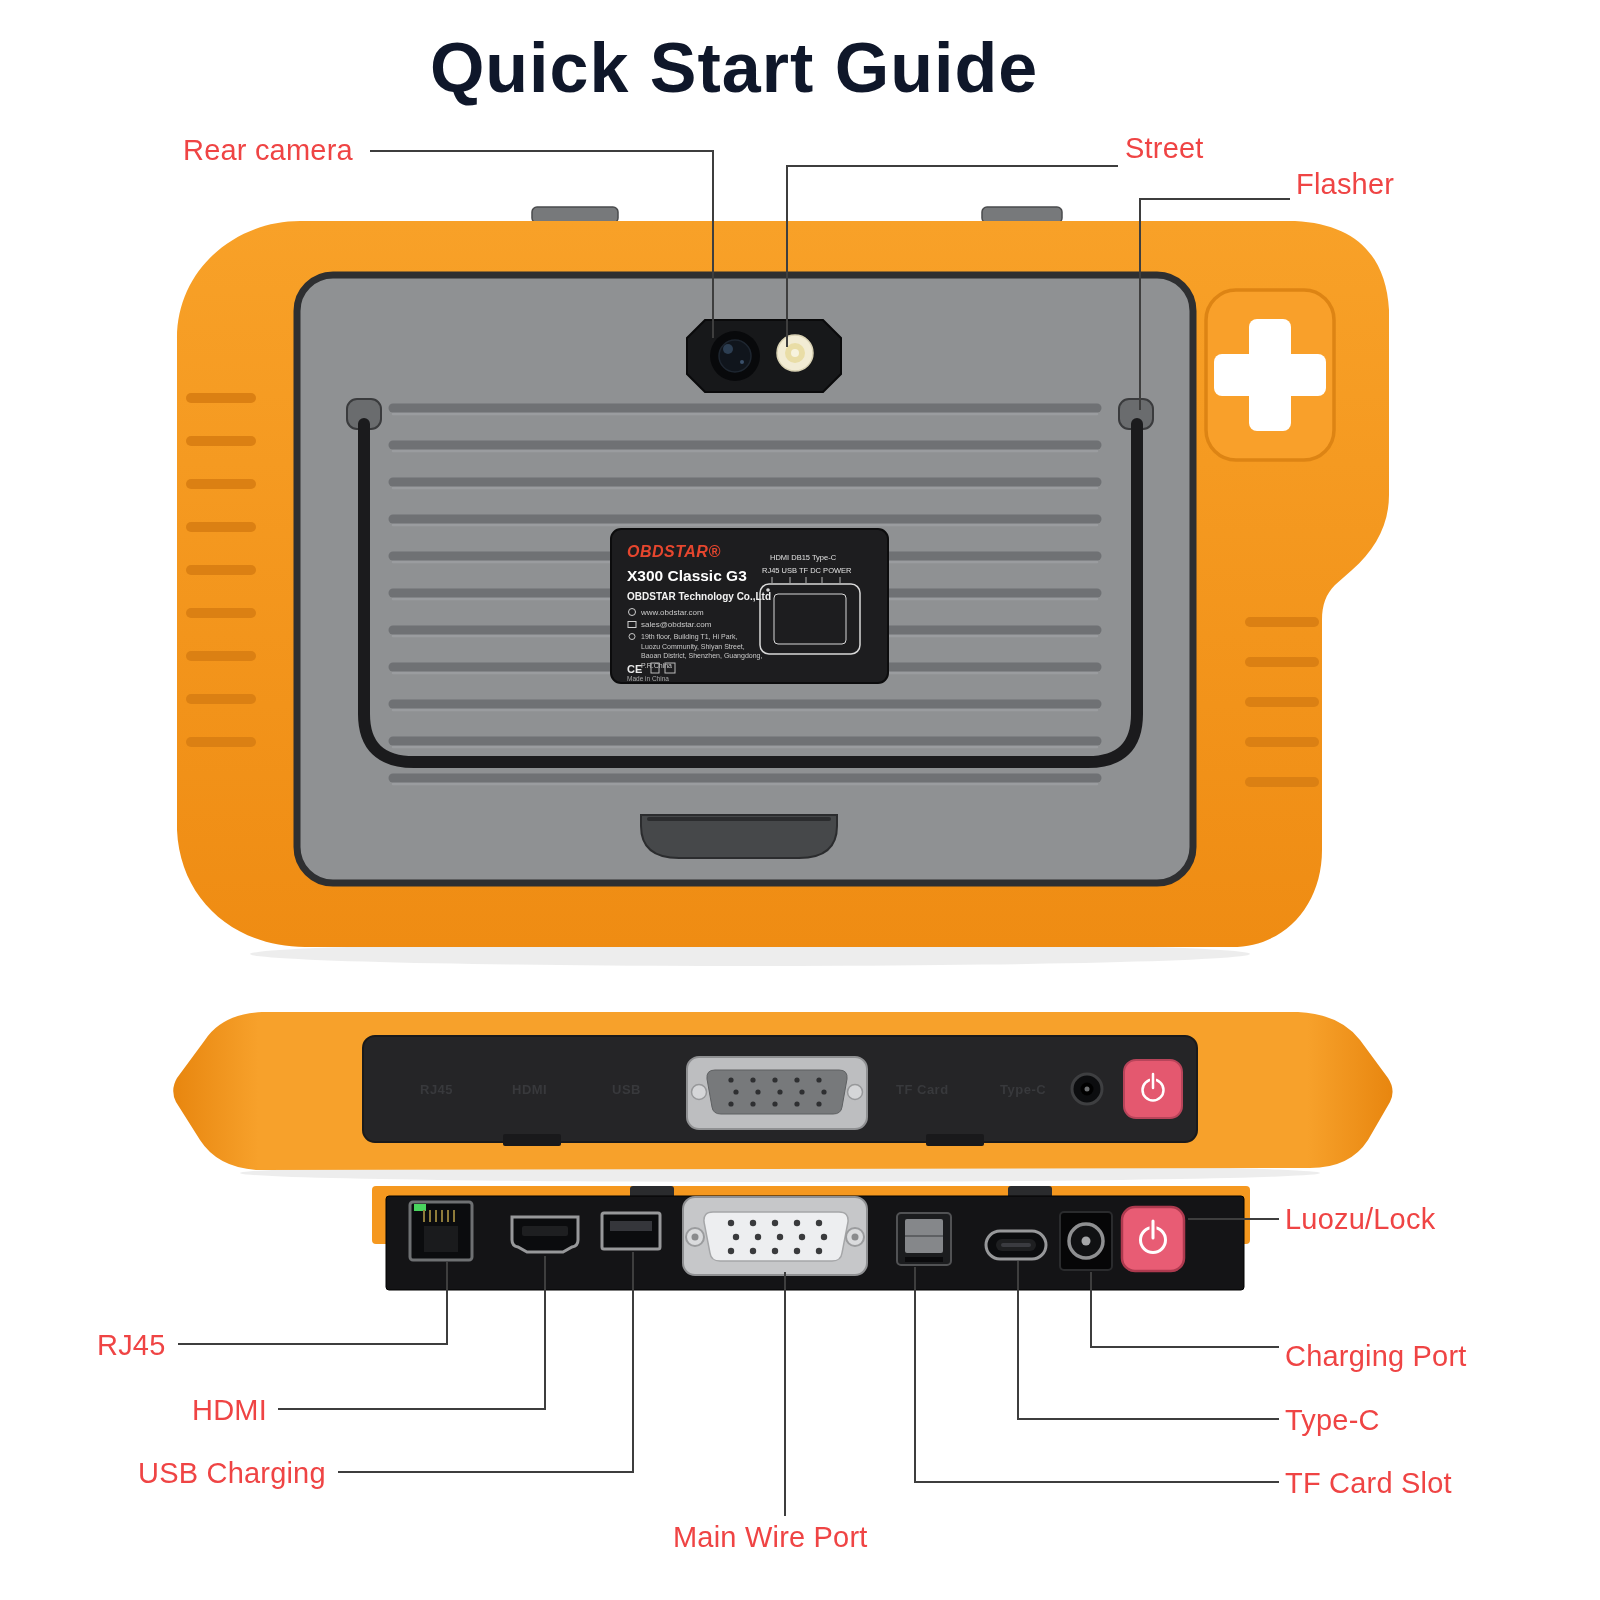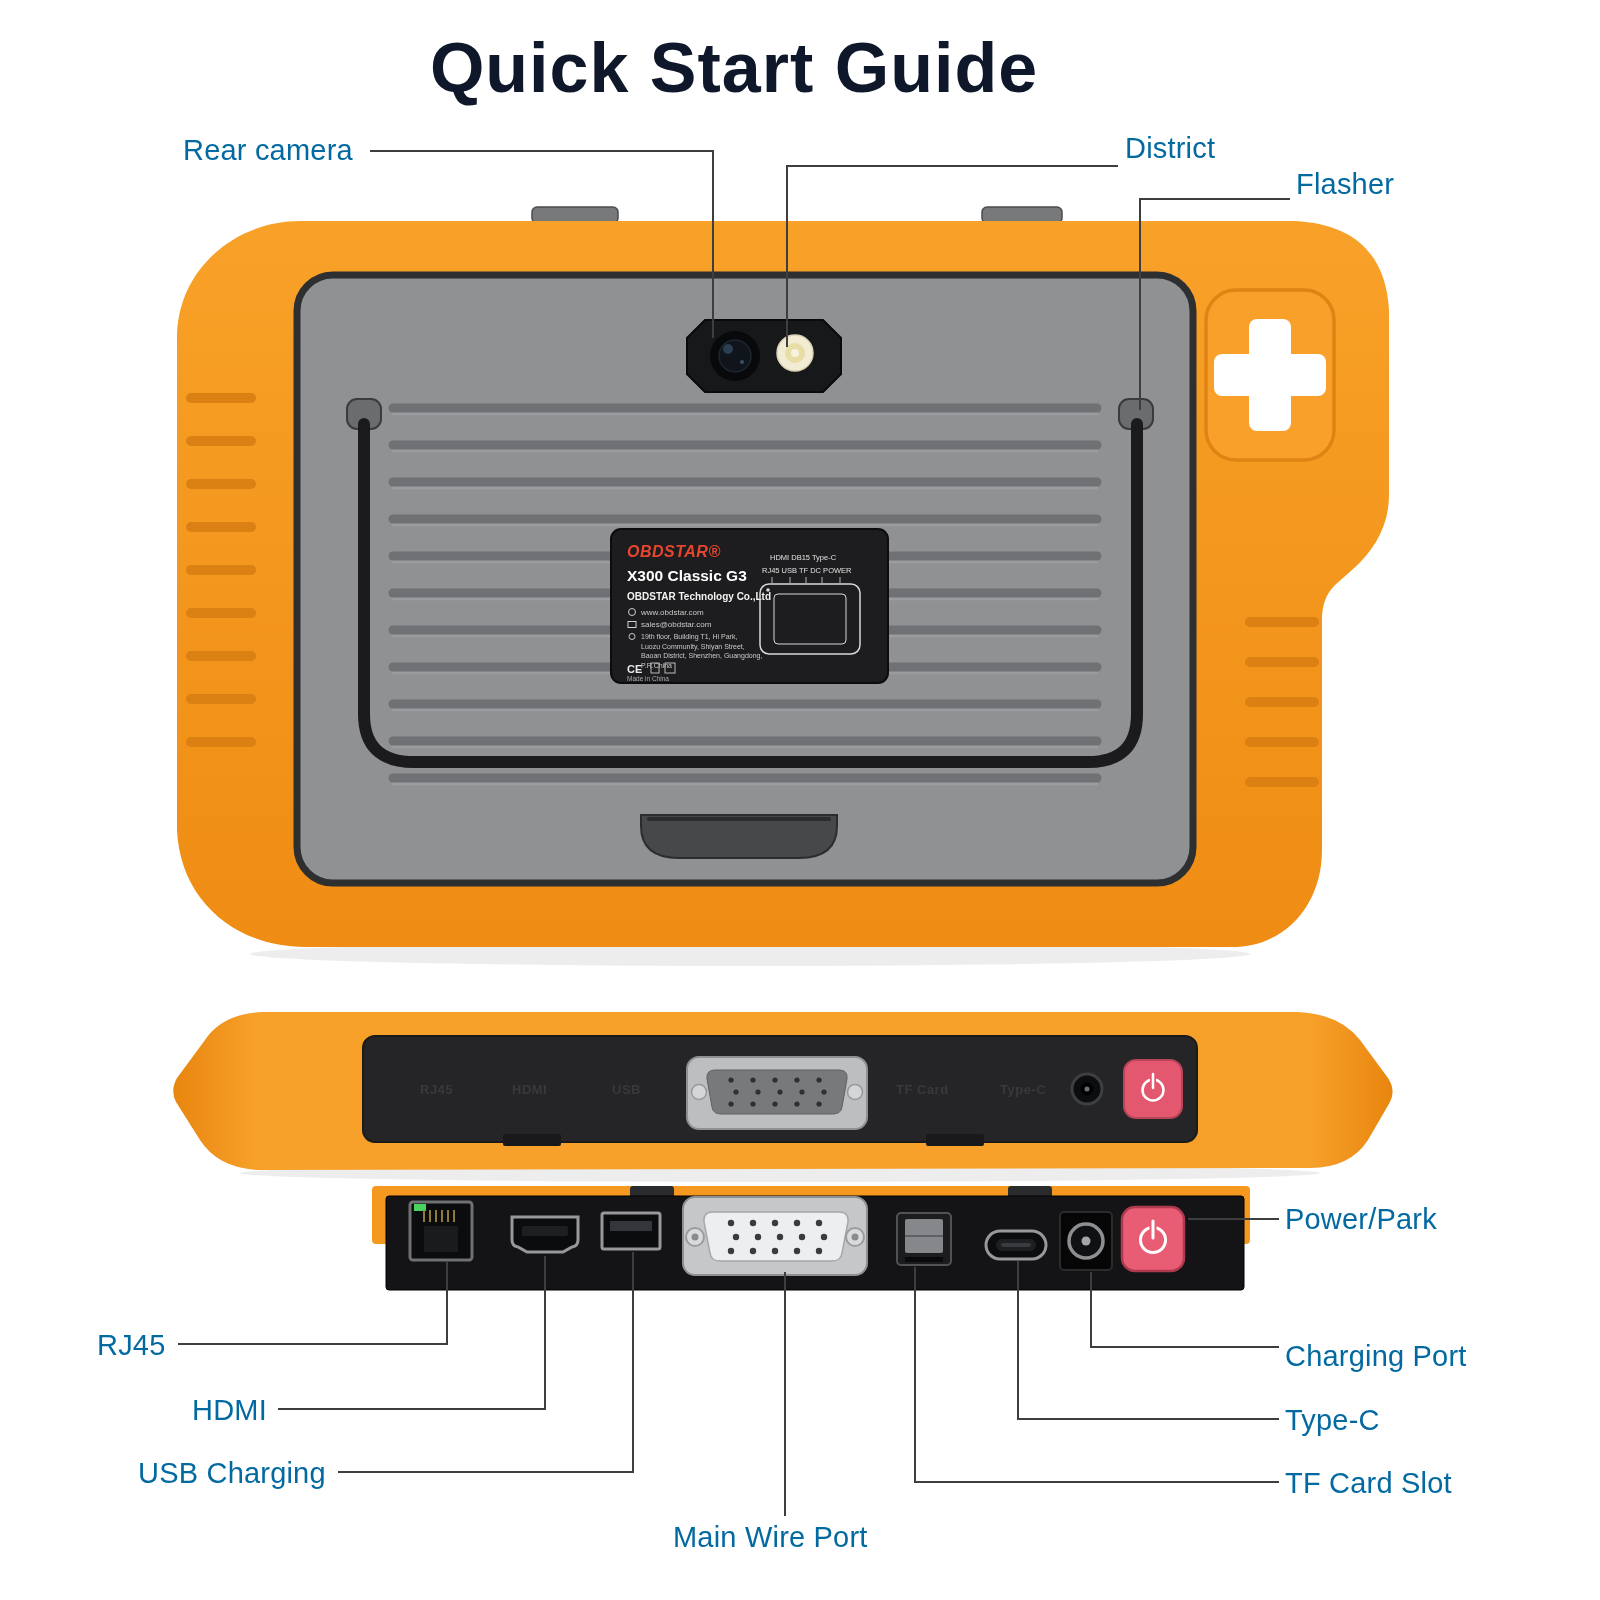--- a/index.html
+++ b/index.html
@@ -5,21 +5,21 @@
   * { margin:0; padding:0; box-sizing:border-box; }
   html,body { background:#ffffff; }
   body { width:1600px; height:1600px; font-family:"Liberation Sans", sans-serif; }
   .stage { position:relative; width:1600px; height:1600px; background:#fff; overflow:hidden; }
   .art { position:absolute; left:0; top:0; }
   .page-title {
     position:absolute; left:0; top:28px; width:1468px; text-align:center;
     font-size:70px; font-weight:bold; color:#0f172a; letter-spacing:1px;
   }
   .label {
-    position:absolute; font-size:29px; color:#0369a1; letter-spacing:.2px; white-space:nowrap;
+    position:absolute; font-size:29px; color:#ef4444; letter-spacing:.2px; white-space:nowrap;
   }
   svg text { font-family:"Liberation Sans", sans-serif; }
   .groove   { stroke:#6F7174; stroke-width:9;  stroke-linecap:round; }
   .groove-hl{ stroke:#A4A6A9; stroke-width:2.5; stroke-linecap:round; opacity:.55; }
   .rib      { stroke:#DB8013; stroke-width:10; stroke-linecap:round; }
   .lead     { stroke:#3E3E3E; stroke-width:2; fill:none; }
   .faint-port { fill:#38393C; font-size:13px; font-weight:bold; letter-spacing:.5px; }
   .plate-small { fill:#C9C9C9; }
 </style>
 </head>
@@ -308,26 +308,26 @@
       <polyline class="lead" points="1279,1219 1188,1219"></polyline>
       <polyline class="lead" points="1279,1347 1091,1347 1091,1272"></polyline>
       <polyline class="lead" points="1279,1419 1018,1419 1018,1261"></polyline>
       <polyline class="lead" points="1279,1482 915,1482 915,1267"></polyline>
     </g>
   </svg>
 
   <div class="page-title">Quick Start Guide</div>
 
   <div class="label" style="left:183px; top:134px;">Rear camera</div>
-  <div class="label" style="left:1125px; top:132px;">District</div>
+  <div class="label" style="left:1125px; top:132px;">Street</div>
   <div class="label" style="left:1296px; top:168px;">Flasher</div>
 
   <div class="label" style="left:97px; top:1329px;">RJ45</div>
   <div class="label" style="left:192px; top:1394px;">HDMI</div>
   <div class="label" style="left:138px; top:1457px;">USB Charging</div>
   <div class="label" style="left:673px; top:1521px;text-align:right;">Main Wire Port</div>
 
-  <div class="label" style="left:1285px; top:1203px;">Power/Park</div>
+  <div class="label" style="left:1285px; top:1203px;">Luozu/Lock</div>
   <div class="label" style="left:1285px; top:1332px;margin-top:8px;">Charging Port</div>
   <div class="label" style="left:1285px; top:1404px;">Type-C</div>
   <div class="label" style="left:1285px; top:1467px;">TF Card Slot</div>
 
 </div>
 
 </body></html>

